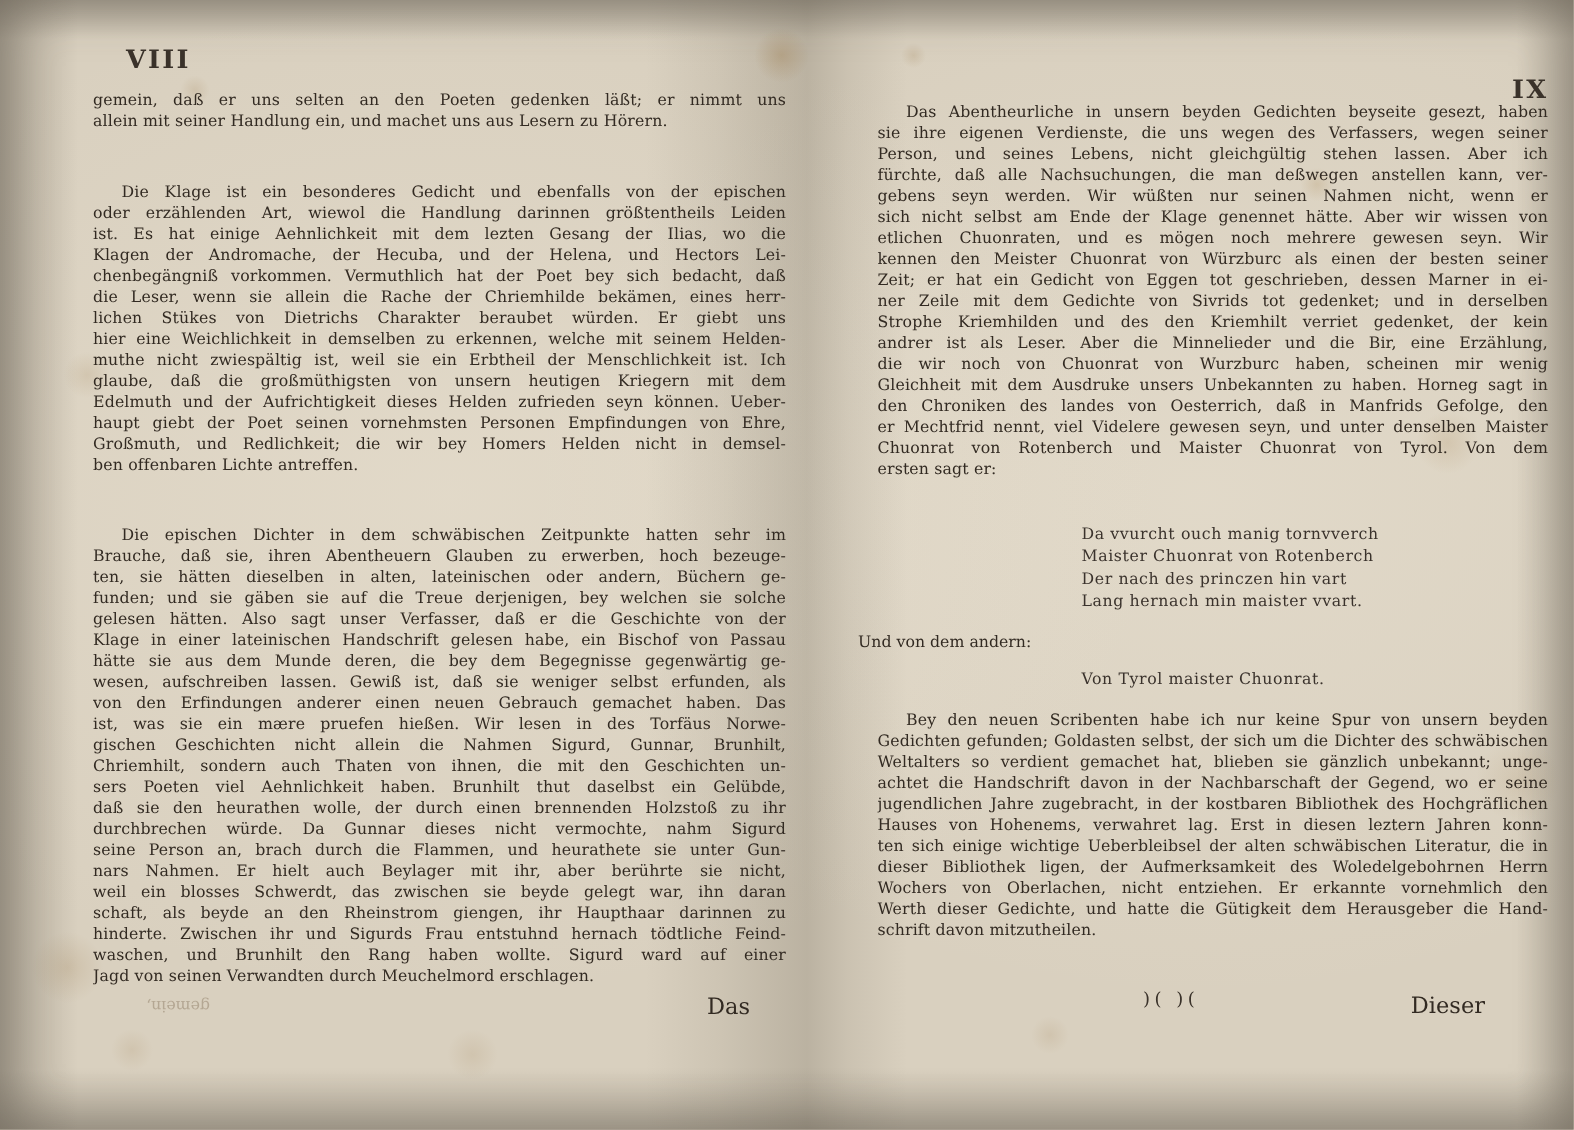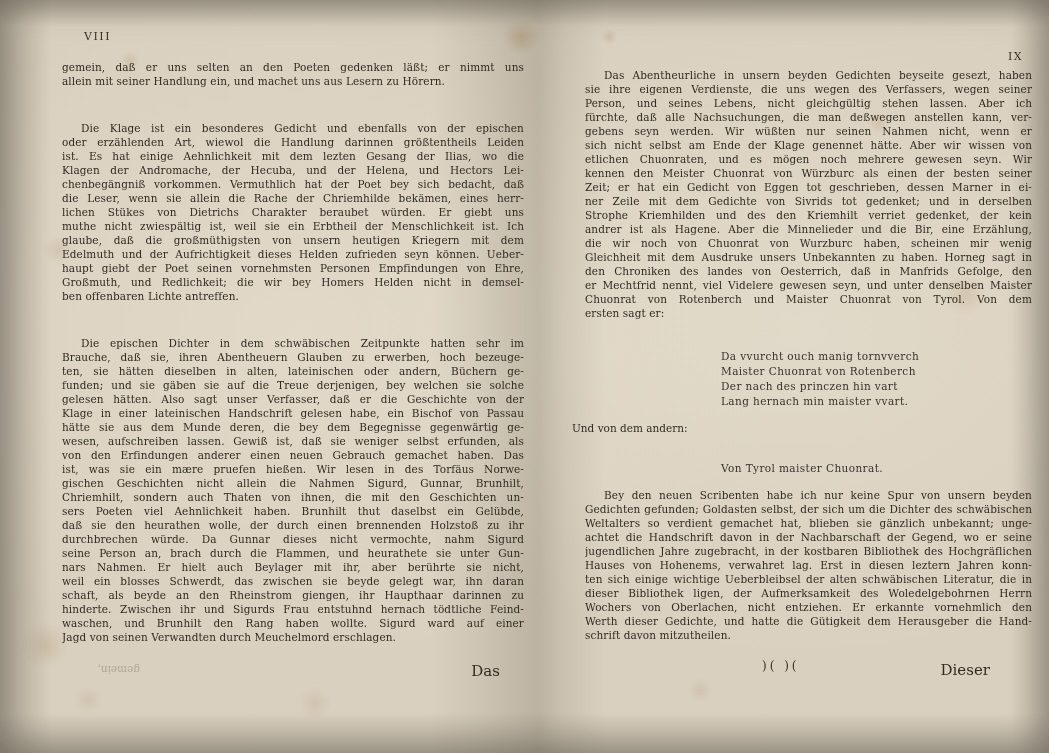--- a/index.html
+++ b/index.html
@@ -34,21 +34,21 @@
       radial-gradient(circle 30px at 965px 295px, rgba(155,115,60,.16), rgba(155,115,60,0) 70%),
       radial-gradient(circle 22px at 58px 250px, rgba(150,115,65,.15), rgba(150,115,65,0) 70%),
       radial-gradient(circle 34px at 45px 645px, rgba(150,115,65,.18), rgba(150,115,65,0) 70%),
       radial-gradient(circle 20px at 88px 700px, rgba(150,115,65,.13), rgba(150,115,65,0) 70%),
       radial-gradient(circle 24px at 315px 703px, rgba(150,115,65,.13), rgba(150,115,65,0) 70%),
       radial-gradient(circle 40px at 1012px 520px, rgba(145,110,60,.13), rgba(145,110,60,0) 70%),
       radial-gradient(circle 18px at 700px 690px, rgba(150,115,65,.13), rgba(150,115,65,0) 70%),
       radial-gradient(circle 12px at 609px 37px, rgba(150,115,65,.18), rgba(150,115,65,0) 70%);
   }
   .page-number{
-    position:absolute;font-size:11px;letter-spacing:1.5px;color:#3a322a;
+    position:absolute;font-size:17px;letter-spacing:1.5px;color:#3a322a;font-weight:bold;
   }
   .pn-left{left:84px;top:30px;}
   .pn-right{left:1008px;top:50px;}
   .page{position:absolute;color:#322a22;}
   .page-left{left:62px;top:60px;width:462px;}
   .page-right{left:585px;top:68px;width:447px;}
   .block{margin:0;}
   .tline{
     font-size:10.5px;line-height:14px;height:14px;overflow:hidden;
     text-align:justify;text-align-last:justify;
@@ -57,21 +57,21 @@
   .tline.last{text-align-last:left;}
   .block.indent .tline:first-child{text-indent:19px;}
   .page-left .block.paragraph{margin-bottom:33px;}
   .page-right .block.paragraph{margin-bottom:29px;}
   .block.verse{margin-bottom:12px;}
   .block.verse .tline{
     text-align:left;text-align-last:left;line-height:15px;height:15px;
     padding-left:136px;letter-spacing:.4px;color:#3a322c;
   }
   .block.heading{
-    font-size:10.5px;line-height:14px;margin-left:-13px;margin-bottom:26px;color:#322a22;
+    font-size:10.5px;line-height:14px;margin-left:-13px;margin-bottom:11px;color:#322a22;
   }
   .catchword{
     position:absolute;font-size:15px;color:#322a22;
   }
   .cw-left{left:62px;top:662px;width:462px;text-align:right;padding-right:24px;box-sizing:border-box;}
   .cw-right{left:585px;top:661px;width:447px;text-align:right;padding-right:42px;box-sizing:border-box;}
   .signature-mark{
     position:absolute;left:762px;top:659px;font-size:12px;letter-spacing:3px;color:#3a322a;
   }
   .ghost{
@@ -95,20 +95,21 @@
         <div class="tline last">allein mit seiner Handlung ein, und machet uns aus Lesern zu Hörern.</div>
       </div>
       <div class="block paragraph indent">
         <div class="tline">Die Klage ist ein besonderes Gedicht und ebenfalls von der epischen</div>
         <div class="tline">oder erzählenden Art, wiewol die Handlung darinnen größtentheils Leiden</div>
         <div class="tline">ist. Es hat einige Aehnlichkeit mit dem lezten Gesang der Ilias, wo die</div>
         <div class="tline">Klagen der Andromache, der Hecuba, und der Helena, und Hectors Lei-</div>
         <div class="tline">chenbegängniß vorkommen. Vermuthlich hat der Poet bey sich bedacht, daß</div>
         <div class="tline">die Leser, wenn sie allein die Rache der Chriemhilde bekämen, eines herr-</div>
         <div class="tline">lichen Stükes von Dietrichs Charakter beraubet würden. Er giebt uns</div>
+        <div class="tline">hier eine Weichlichkeit in demselben zu erkennen, welche mit seinem Helden-</div>
         <div class="tline">muthe nicht zwiespältig ist, weil sie ein Erbtheil der Menschlichkeit ist. Ich</div>
         <div class="tline">glaube, daß die großmüthigsten von unsern heutigen Kriegern mit dem</div>
         <div class="tline">Edelmuth und der Aufrichtigkeit dieses Helden zufrieden seyn können. Ueber-</div>
         <div class="tline">haupt giebt der Poet seinen vornehmsten Personen Empfindungen von Ehre,</div>
         <div class="tline">Großmuth, und Redlichkeit; die wir bey Homers Helden nicht in demsel-</div>
         <div class="tline last">ben offenbaren Lichte antreffen.</div>
       </div>
       <div class="block paragraph indent">
         <div class="tline">Die epischen Dichter in dem schwäbischen Zeitpunkte hatten sehr im</div>
         <div class="tline">Brauche, daß sie, ihren Abentheuern Glauben zu erwerben, hoch bezeuge-</div>
@@ -141,21 +142,21 @@
         <div class="tline">sie ihre eigenen Verdienste, die uns wegen des Verfassers, wegen seiner</div>
         <div class="tline">Person, und seines Lebens, nicht gleichgültig stehen lassen. Aber ich</div>
         <div class="tline">fürchte, daß alle Nachsuchungen, die man deßwegen anstellen kann, ver-</div>
         <div class="tline">gebens seyn werden. Wir wüßten nur seinen Nahmen nicht, wenn er</div>
         <div class="tline">sich nicht selbst am Ende der Klage genennet hätte. Aber wir wissen von</div>
         <div class="tline">etlichen Chuonraten, und es mögen noch mehrere gewesen seyn. Wir</div>
         <div class="tline">kennen den Meister Chuonrat von Würzburc als einen der besten seiner</div>
         <div class="tline">Zeit; er hat ein Gedicht von Eggen tot geschrieben, dessen Marner in ei-</div>
         <div class="tline">ner Zeile mit dem Gedichte von Sivrids tot gedenket; und in derselben</div>
         <div class="tline">Strophe Kriemhilden und des den Kriemhilt verriet gedenket, der kein</div>
-        <div class="tline">andrer ist als Hagene. Aber die Minnelieder und die Bir, eine Erzählung,</div>
+        <div class="tline">andrer ist als Leser. Aber die Minnelieder und die Bir, eine Erzählung,</div>
         <div class="tline">die wir noch von Chuonrat von Wurzburc haben, scheinen mir wenig</div>
         <div class="tline">Gleichheit mit dem Ausdruke unsers Unbekannten zu haben. Horneg sagt in</div>
         <div class="tline">den Chroniken des landes von Oesterrich, daß in Manfrids Gefolge, den</div>
         <div class="tline">er Mechtfrid nennt, viel Videlere gewesen seyn, und unter denselben Maister</div>
         <div class="tline">Chuonrat von Rotenberch und Maister Chuonrat von Tyrol. Von dem</div>
         <div class="tline last">ersten sagt er:</div>
       </div>
       <div class="block verse">
         <div class="tline">Da vvurcht ouch manig tornvverch</div>
         <div class="tline">Maister Chuonrat von Rotenberch</div>

